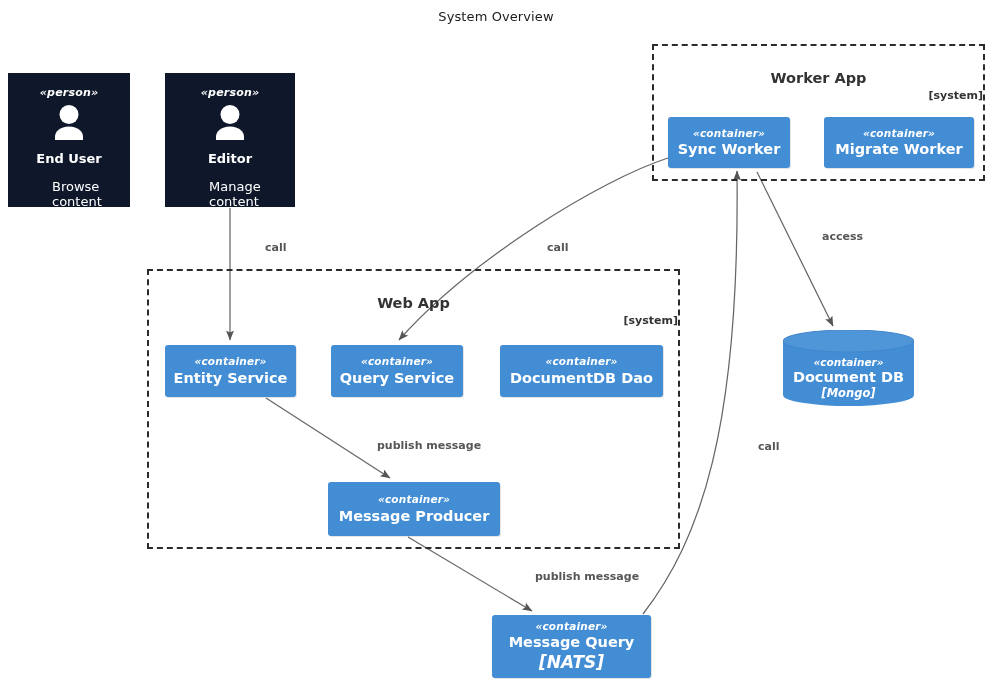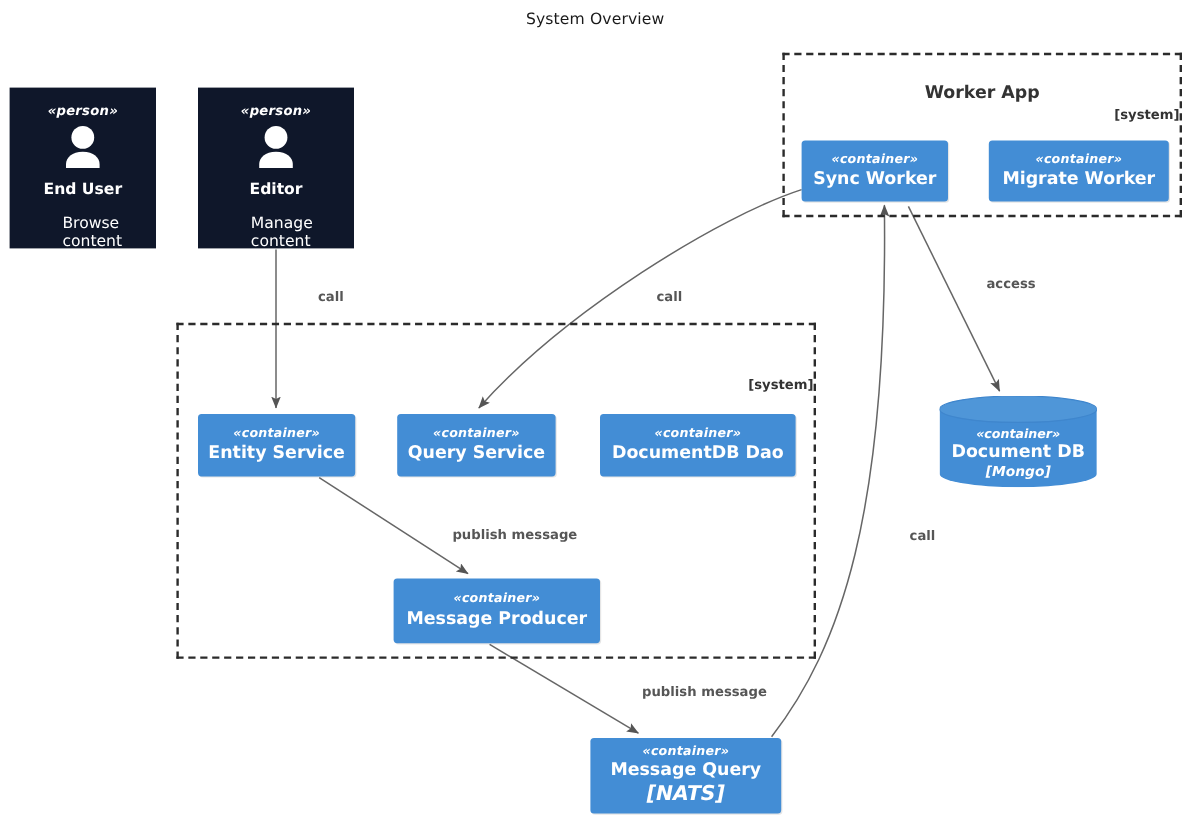--- a/index.html
+++ b/index.html
@@ -101,20 +101,21 @@
   <div class="edge-label" style="left:341px;top:439px;">publish message</div>
   <div class="edge-label" style="left:499px;top:570px;">publish message</div>
   <div class="edge-label" style="left:722px;top:440px;">call</div>
 
   <div class="boundary" style="left:652px;top:44px;width:333px;height:137px;">
     <div class="boundary-title" style="top:24px;">Worker App</div>
     <div class="boundary-sub" style="top:43px;">[system]</div>
   </div>
 
   <div class="boundary" style="left:147px;top:269px;width:533px;height:280px;">
+    <div class="boundary-title" style="top:24px;">Web App</div>
     <div class="boundary-sub" style="top:43px;">[system]</div>
   </div>
 
   <div class="person" style="left:8px;top:73px;width:122px;height:134px;">
     <div class="stereo">«person»</div>
     <div class="person-icon">
       <svg width="42" height="38" viewBox="0 0 42 38" xmlns="http://www.w3.org/2000/svg">
         <circle cx="21" cy="10.5" r="9.5" fill="#ffffff"></circle>
         <path d="M21 22.5c-9 0-14 5.2-14 10.2 0 2.6 0 3.3 0 3.3h28s0-.7 0-3.3c0-5-5-10.2-14-10.2z" fill="#ffffff"></path>
       </svg>

